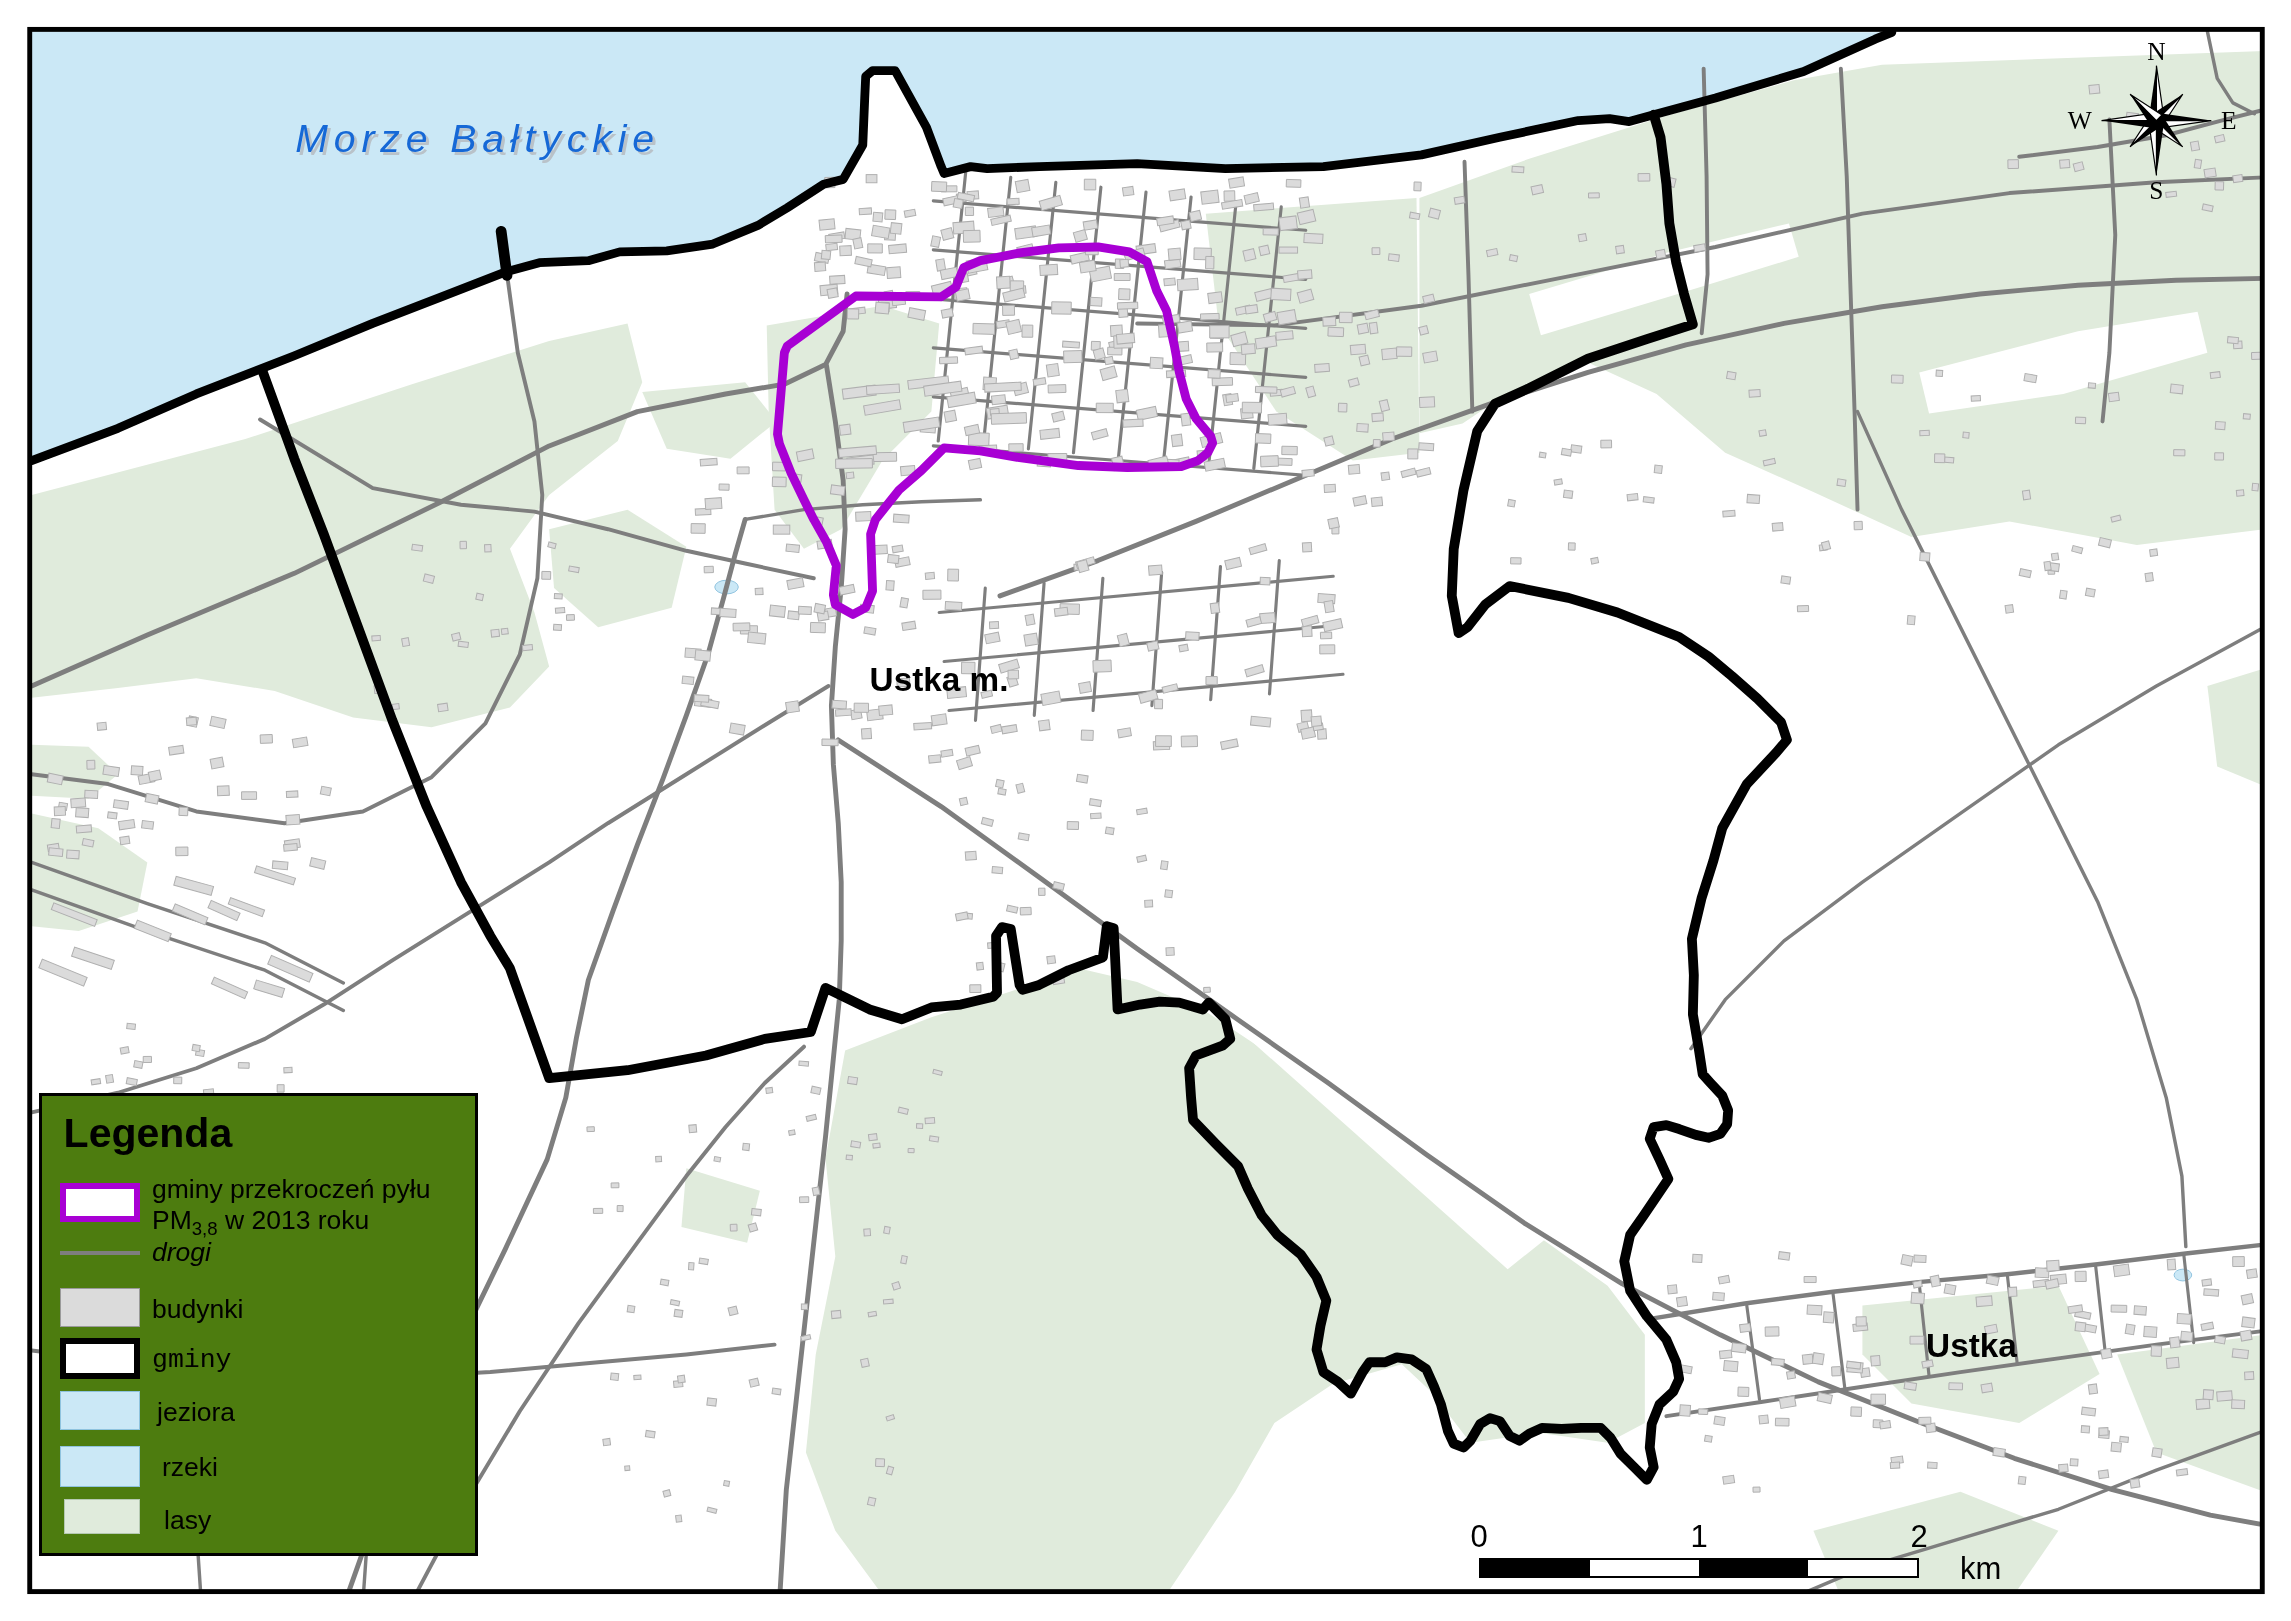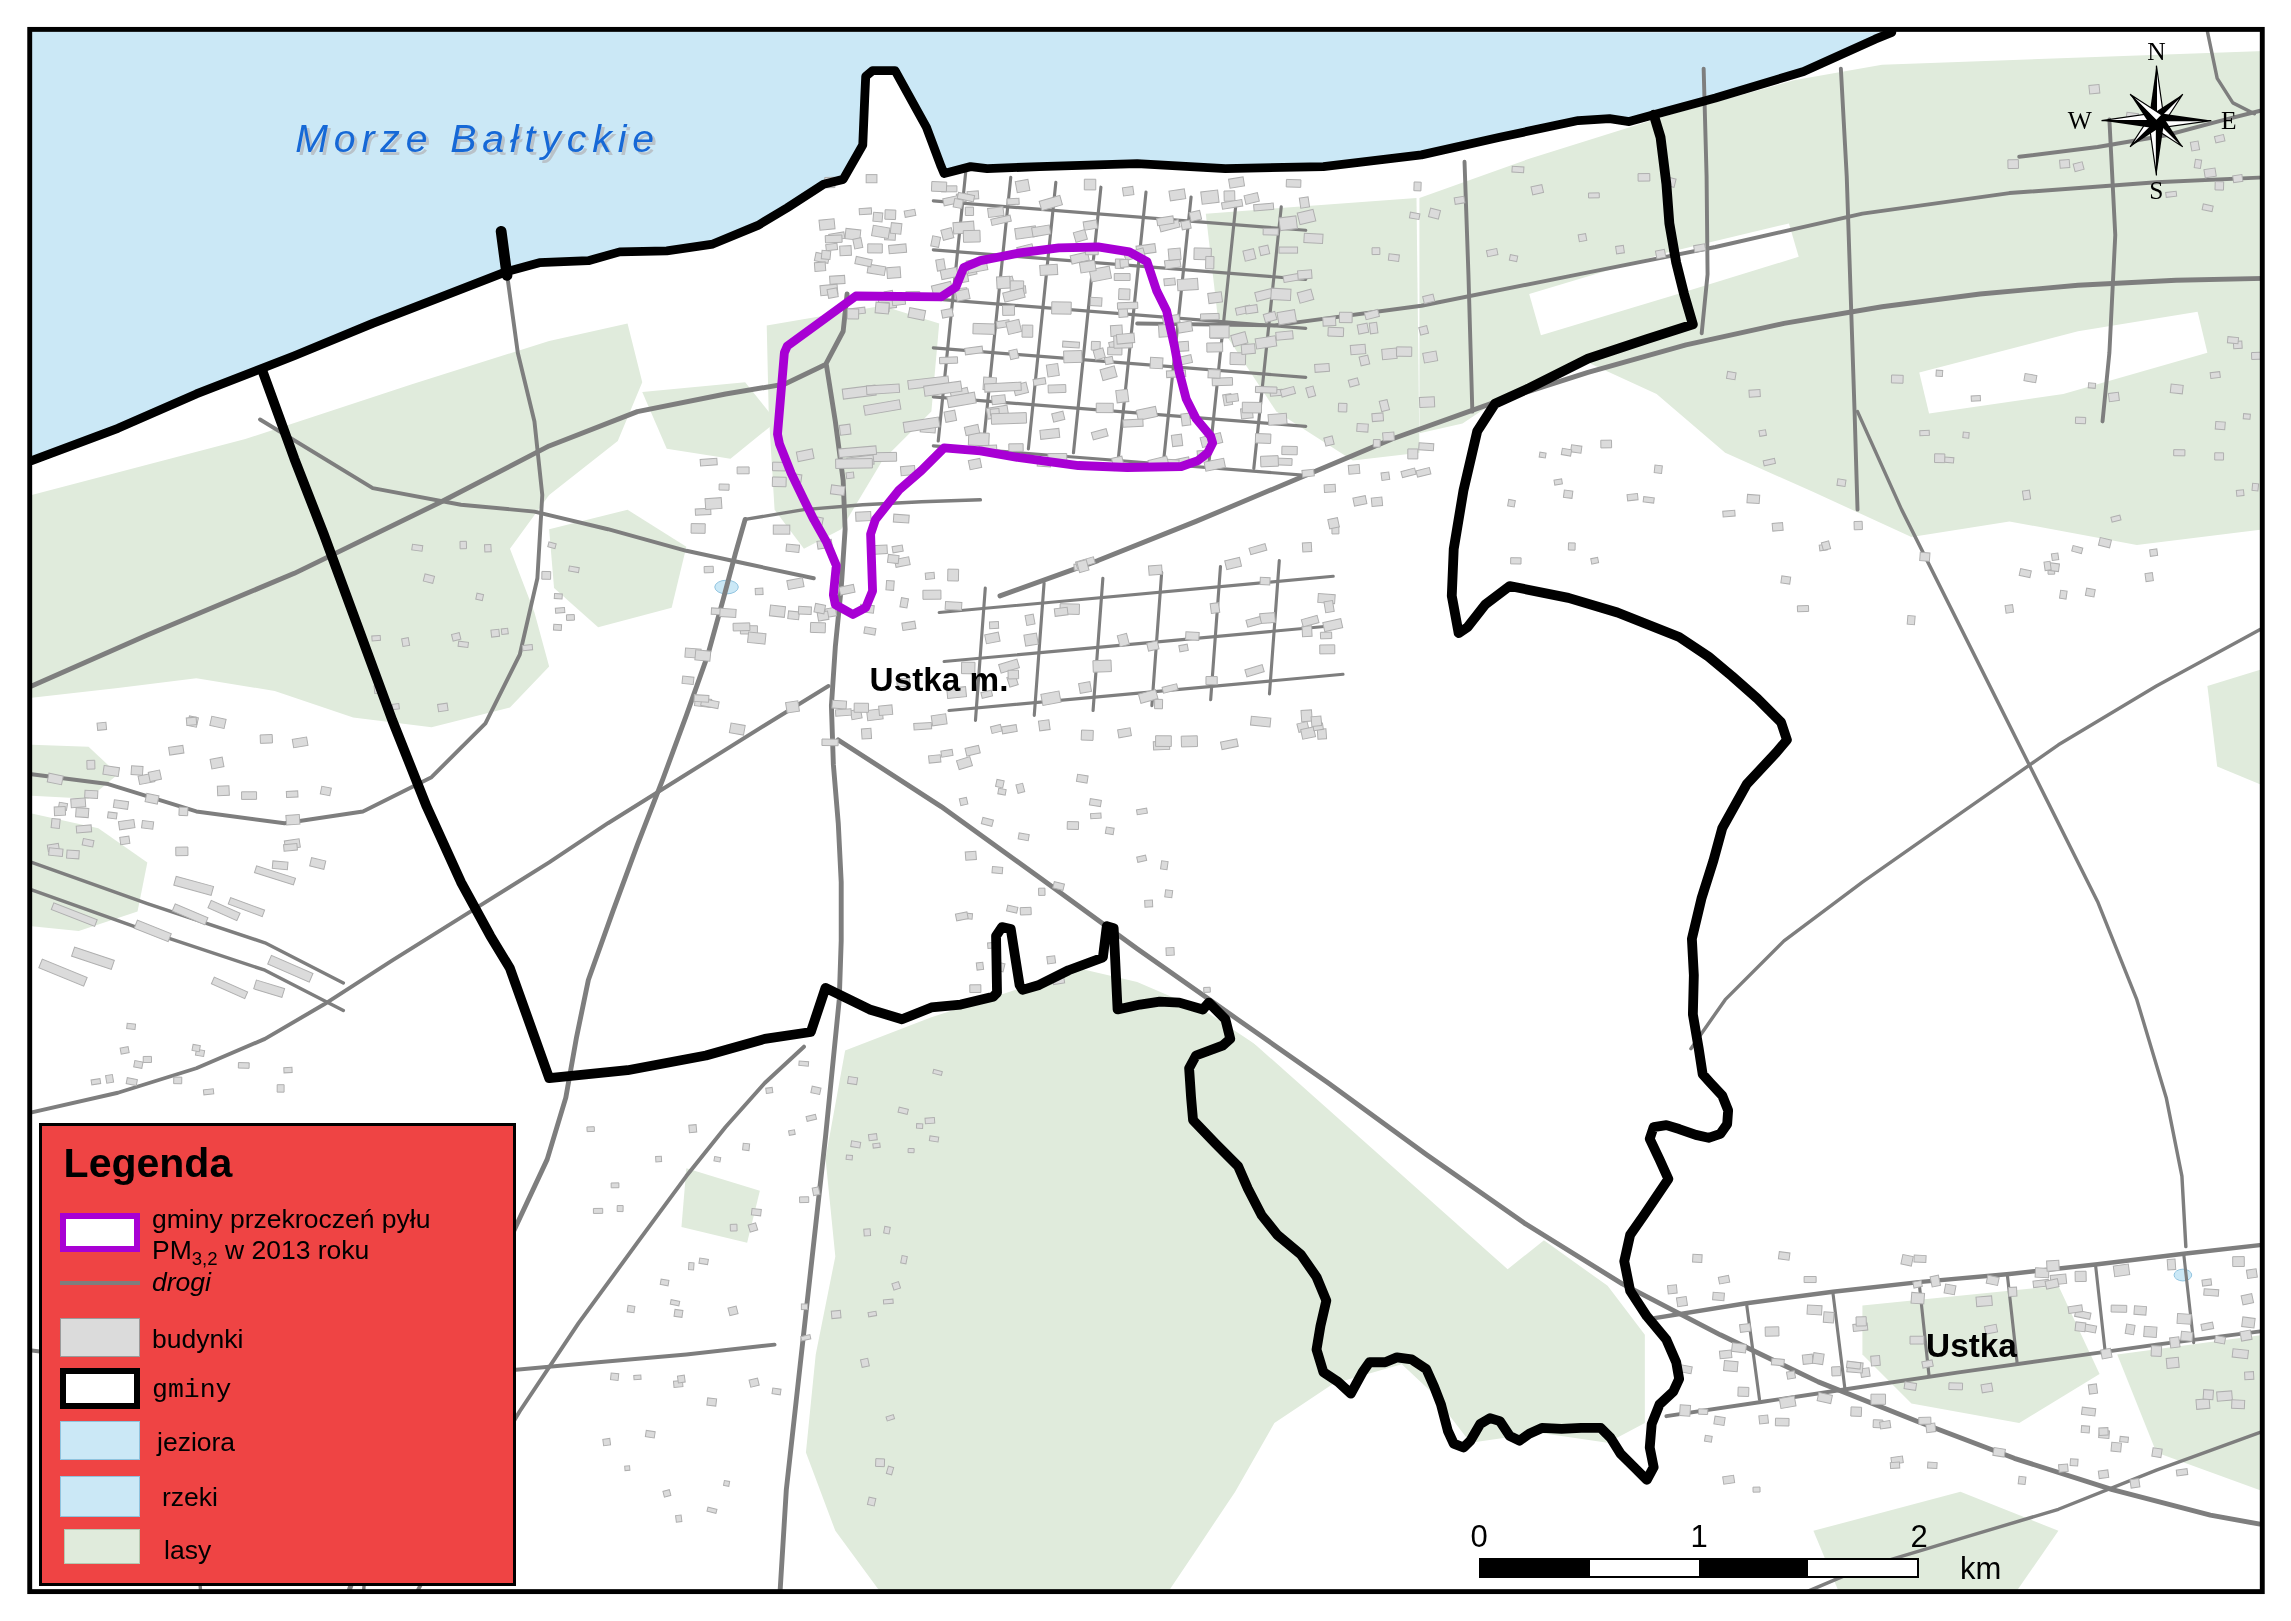--- a/index.html
+++ b/index.html
@@ -1,22 +1,22 @@
 <!DOCTYPE html>
 <html><head>
 <meta charset="utf-8">
 <style>
   html,body{margin:0;padding:0;background:#ffffff;}
   body{width:2292px;height:1621px;position:relative;overflow:hidden;
        font-family:"Liberation Sans",sans-serif;}
   #stage{position:absolute;left:0;top:0;width:2292px;height:1621px;}
   #map-svg{position:absolute;left:0;top:0;}
   
-  #legend{position:absolute;left:39px;top:1123px;width:477px;height:463px;
-          background:#ef4444;border:3.9px solid #000;box-sizing:border-box;z-index:5;}
+  #legend{position:absolute;left:39px;top:1093px;width:439px;height:463px;
+          background:#4d7c0f;border:3.9px solid #000;box-sizing:border-box;z-index:5;}
   #legend-title{position:absolute;left:21.6px;top:13.7px;font-size:41px;font-weight:bold;color:#000;}
   .lg-row-label{position:absolute;font-size:26.5px;color:#000;white-space:nowrap;}
   .lg-sw{position:absolute;box-sizing:border-box;}
   .lg-sub{font-size:18.6px;vertical-align:-5.9px;}
   
   #scalebar{position:absolute;left:0;top:0;z-index:5;}
   .sb-num{position:absolute;font-size:31px;color:#000;transform:translateX(-50%);}
   #sb-unit{position:absolute;font-size:31px;color:#000;}
   #sb-bar{position:absolute;border:2px solid #000;box-sizing:border-box;display:flex;}
   .sb-seg{height:100%;}
@@ -927,21 +927,21 @@
       <rect x="0" y="1624" width="2338" height="30" fill="#fff"></rect>
       <rect x="30" y="30" width="2278" height="1594" fill="none" stroke="#000" stroke-width="5"></rect>
     </svg>
 
   <div id="legend">
     <div id="legend-title">Legenda</div>
     <div id="legend-rows">
         <div class="lg-sw" style="left: 17.6px; top: 87px; width: 80px; height: 39px; background: rgb(255, 255, 255); border: 6.9px solid rgb(168, 0, 212);"></div>
         <div class="lg-row-label" style="left: 110px; top: 78px;">
           <div>gminy przekroczeń pyłu</div>
-          <div><span>PM</span><span class="lg-sub">3,2</span><span> w 2013 roku</span></div>
+          <div><span>PM</span><span class="lg-sub">3,8</span><span> w 2013 roku</span></div>
         </div>
         <div class="lg-sw" style="left: 17.6px; top: 155px; width: 80px; height: 3.9px; background: rgb(126, 126, 126);"></div>
         <div class="lg-row-label" style="left: 110px; top: 141px; font-style: italic;">drogi</div>
         <div class="lg-sw" style="left: 17.6px; top: 192px; width: 80px; height: 39px; background: rgb(219, 219, 219); border: 1px solid rgb(154, 154, 154);"></div>
         <div class="lg-row-label" style="left: 110px; top: 198px; text-align: center;">budynki</div>
         <div class="lg-sw" style="left: 17.6px; top: 242px; width: 80px; height: 41px; background: rgb(255, 255, 255); border: 6.9px solid rgb(0, 0, 0);"></div>
         <div class="lg-row-label" style="left: 110px; top: 249px; font-family: Liberation Mono, monospace;">gminy</div>
         <div class="lg-sw" style="left: 17.6px; top: 295px; width: 80px; height: 39px; background: rgb(203, 232, 246); border: 1px solid rgb(143, 195, 222);"></div>
         <div class="lg-row-label" style="left: 115px; top: 301px;">jeziora</div>
         <div class="lg-sw" style="left: 17.6px; top: 350px; width: 80px; height: 41px; background: rgb(203, 232, 246); border: 1px solid rgb(143, 195, 222);"></div>

